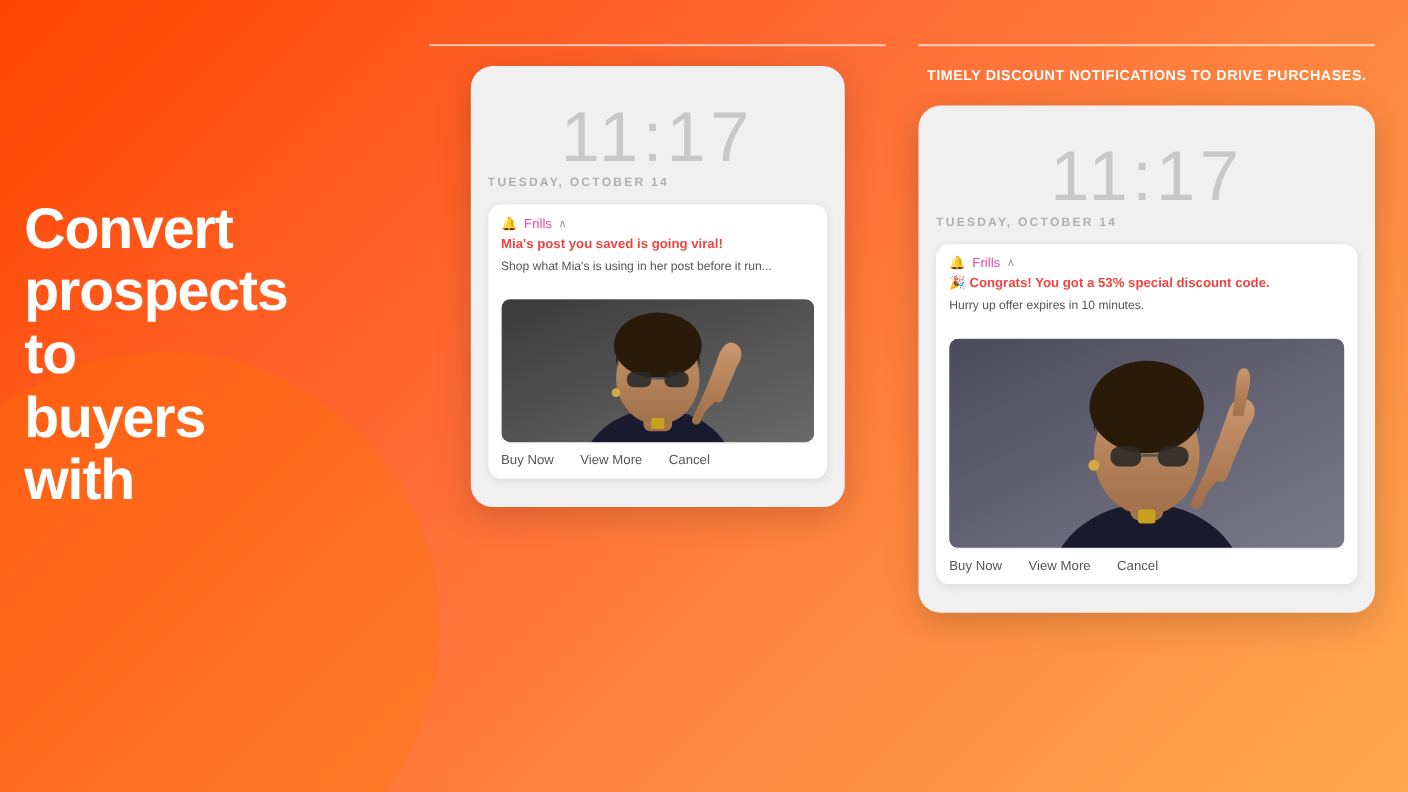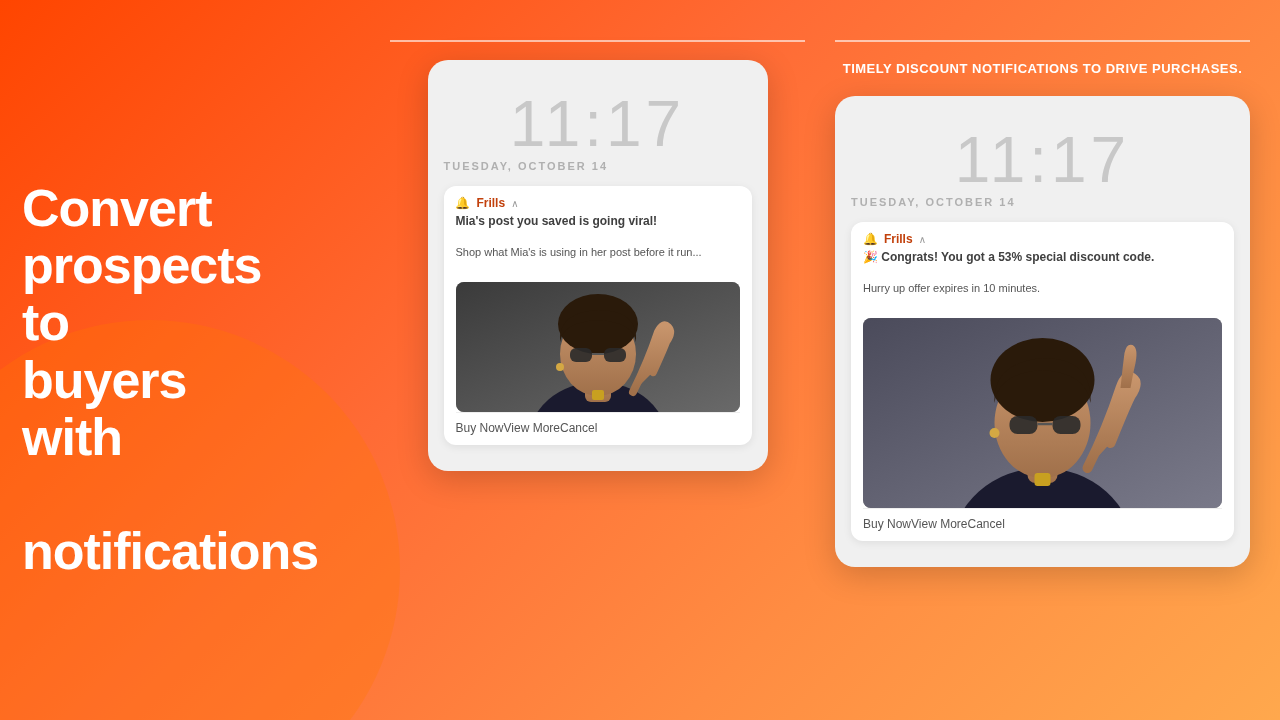--- a/index.html
+++ b/index.html
@@ -109,34 +109,34 @@
       gap: 6px;
       margin-bottom: 4px;
     }
 
     .notif-bell {
       font-size: 12px;
     }
 
     .notif-app-name {
       font-size: 12px;
-      font-weight: 700;
-      color: #c2410c;
+      font-weight: 400;
+      color: #ec4899;
     }
 
     .notif-chevron {
       font-size: 10px;
       color: #999;
     }
 
     .notif-title {
       font-size: 12px;
       font-weight: 600;
-      color: #404040;
-      margin-bottom: 18px;
+      color: #ef4444;
+      margin-bottom: 8px;
     }
 
     .notif-body {
       font-size: 11px;
       color: #555;
       margin-bottom: 24px;
     }
 
     .notif-image {
       width: 100%;
@@ -146,21 +146,21 @@
       background: #888;
       position: relative;
     }
 
     .notif-image.large {
       height: 190px;
     }
 
     .notif-actions {
       display: flex;
-      gap: 0;
+      gap: 24px;
       padding-top: 8px;
       border-top: 1px solid #eee;
     }
 
     .notif-action-btn {
       font-size: 12px;
       color: #555;
       font-weight: 500;
     }
 
@@ -178,21 +178,20 @@
     }
   </style>
 </head>
 <body>
 
 <div class="hero-text">
   <span>Convert</span><br>
   <span>prospects to</span><br>
   <span>buyers with</span><br>
   <br>
-  <span>notifications</span>
 </div>
 
 <div class="notifications-container">
 
   <div class="notification-column">
     <div class="divider-line"></div>
 
     <div class="phone-mockup">
       <div class="clock-time">11:17</div>
       <div class="clock-date">TUESDAY, OCTOBER 14</div>

